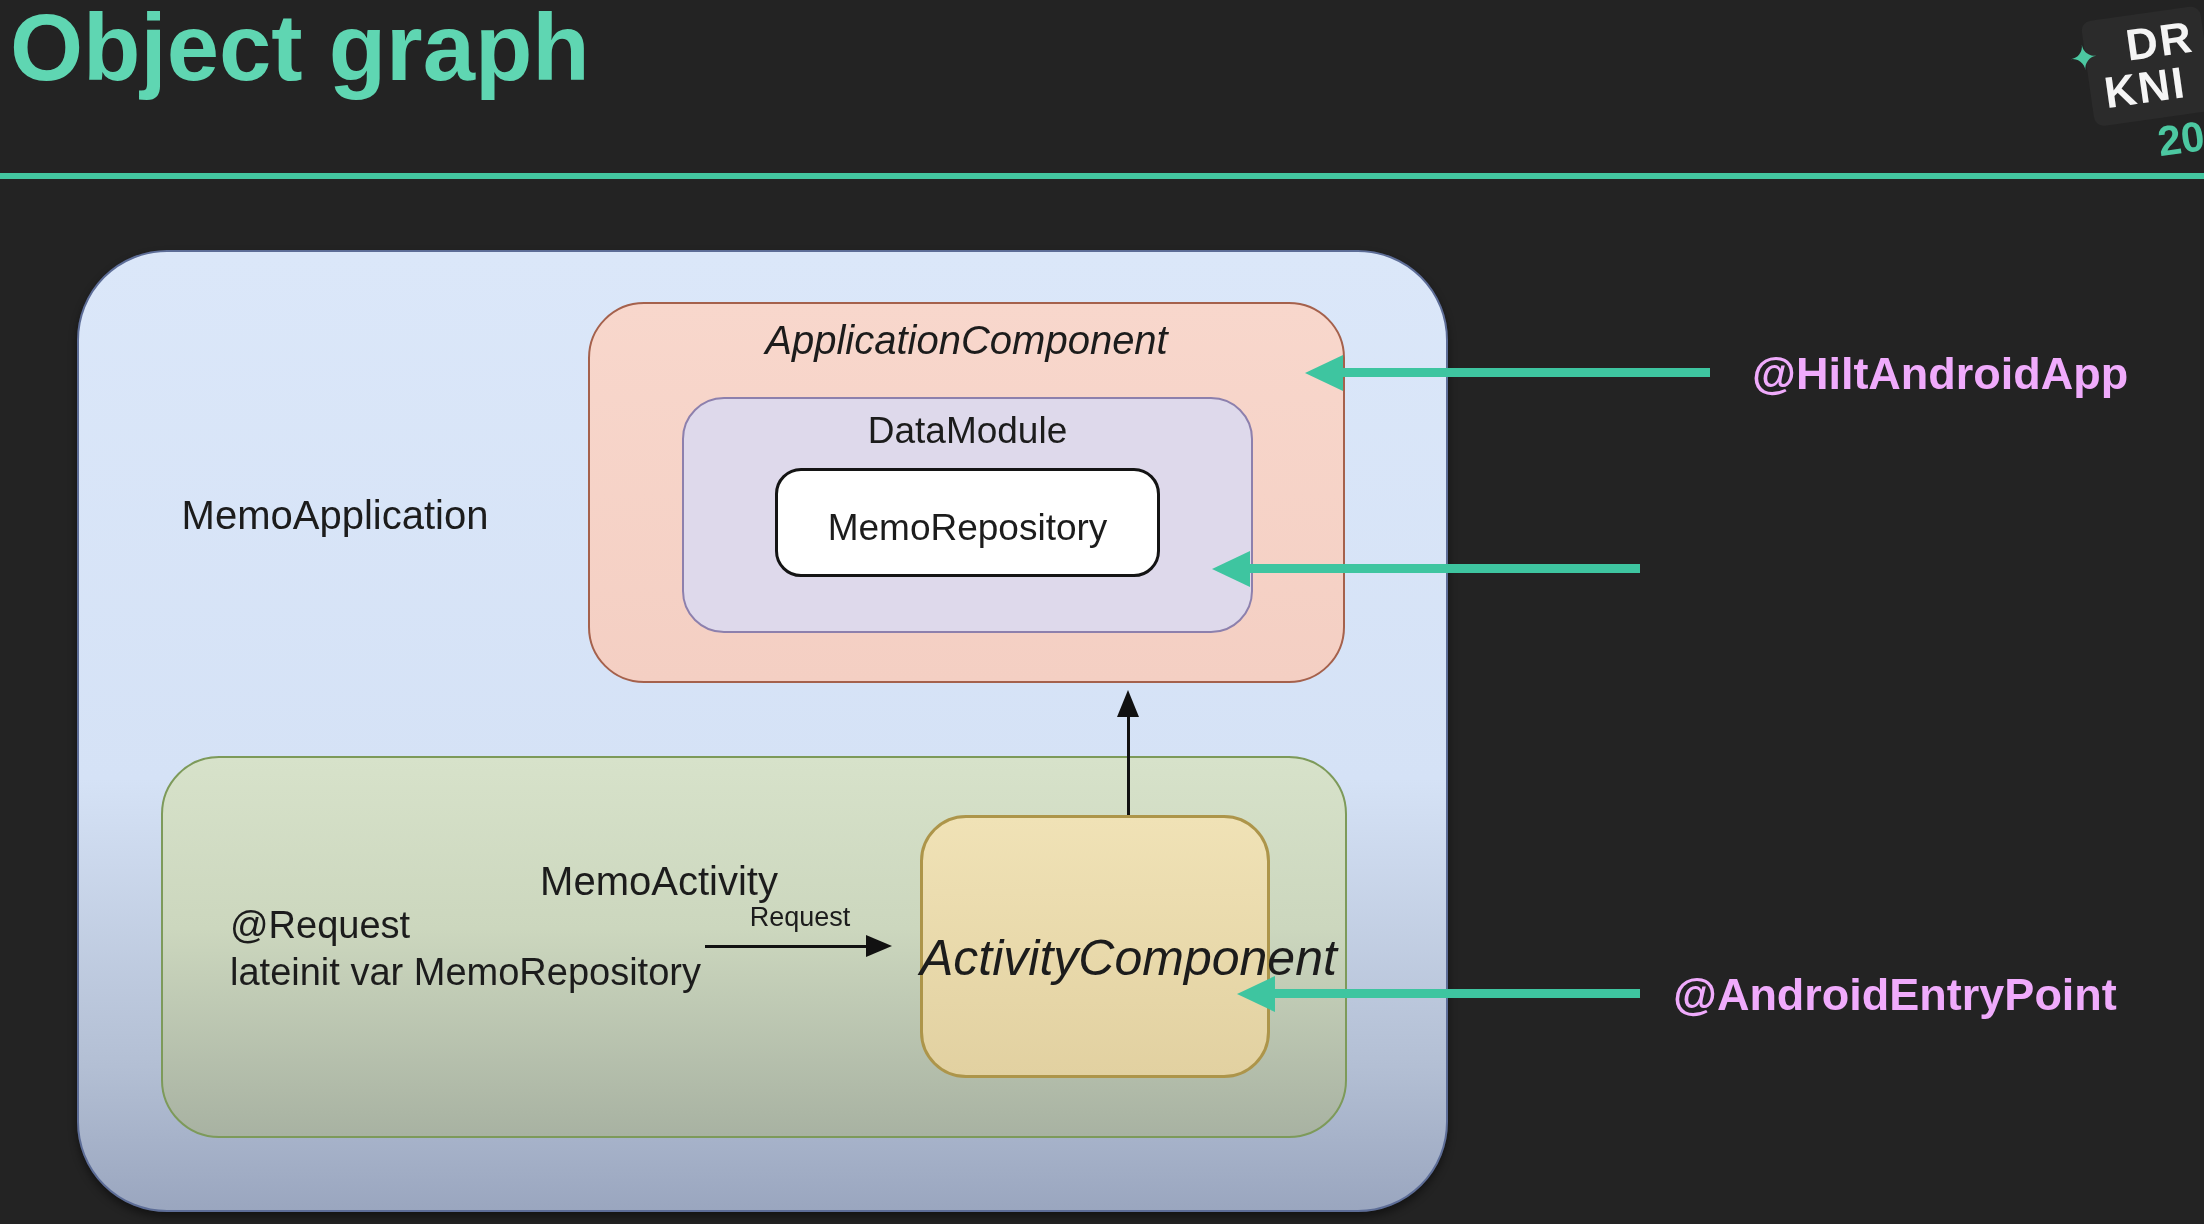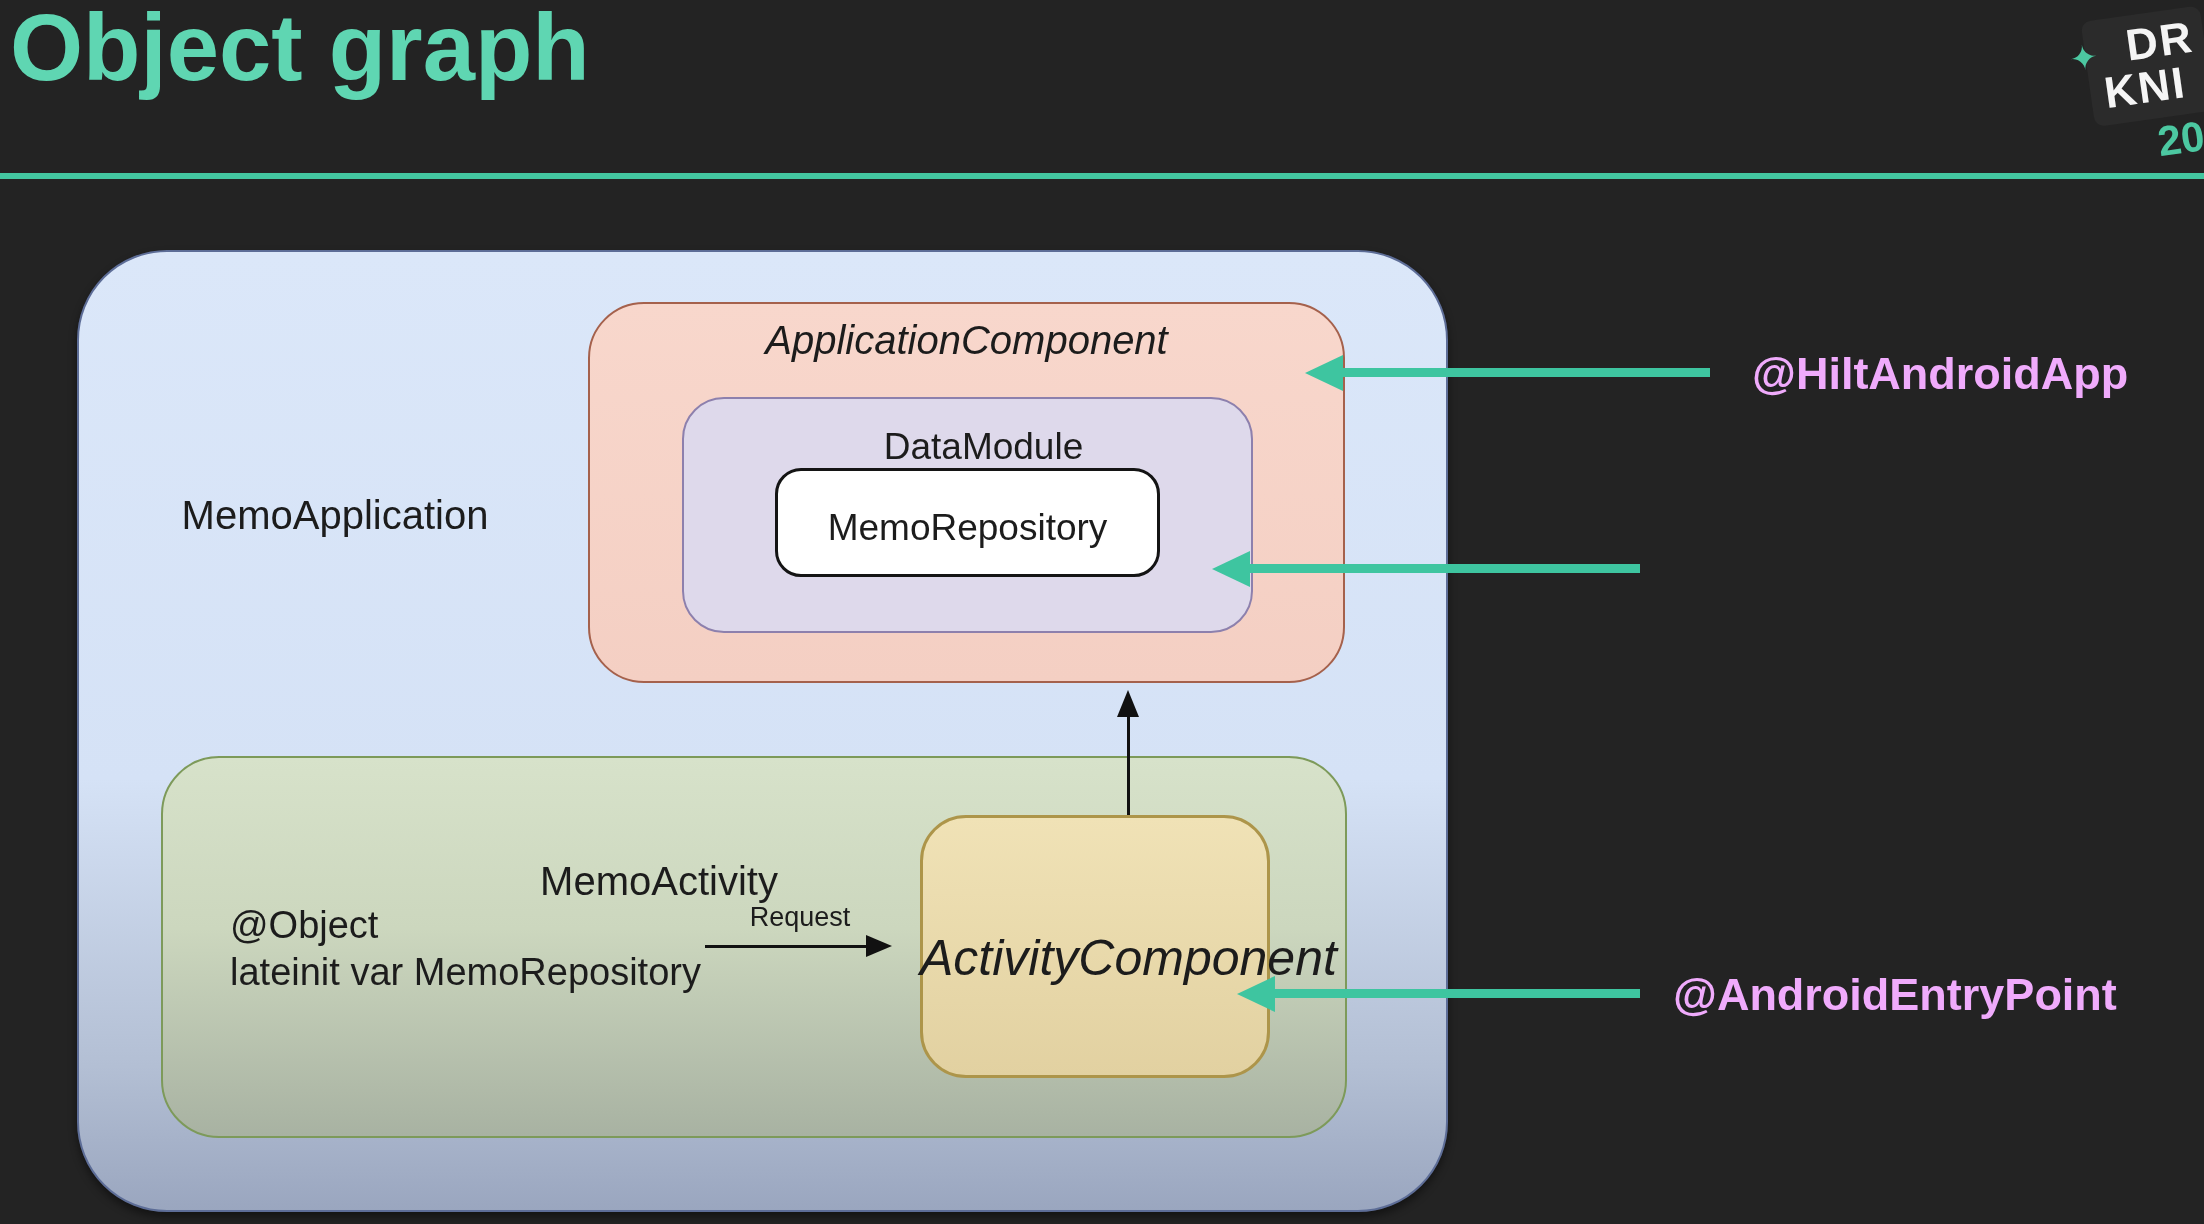--- a/index.html
+++ b/index.html
@@ -49,21 +49,21 @@
     background:linear-gradient(180deg,#d7e2ca 0%,#ccd7be 45%,#a8b2a2 100%);
     border:2px solid #7d9a5a;
   }
   .tan{
     left:920px;top:815px;width:350px;height:263px;border-radius:46px;
     background:linear-gradient(180deg,#f0e2b6 0%,#e2d1a1 100%);
     border:3px solid #ad954a;
   }
   .lbl-memoapplication{left:120px;top:493px;width:430px;}
   .lbl-applicationcomponent{left:588px;top:318px;width:757px;font-style:italic;}
-  .lbl-datamodule{left:698px;top:410px;width:571px;font-size:37px;margin-top:16px;}
+  .lbl-datamodule{left:682px;top:410px;width:571px;font-size:37px;}
   .lbl-memorepository{left:775px;top:507px;width:385px;font-size:37px;}
   .lbl-memoactivity{left:161px;top:859px;width:996px;}
   .lbl-activitycomponent{left:920px;top:929px;width:350px;font-size:50px;font-style:italic;}
   
   .inject{position:absolute;left:230px;top:902px;font-size:38px;line-height:47px;}
   .request-label{position:absolute;left:700px;top:902px;width:200px;text-align:center;font-size:27px;}
   
   .bline{position:absolute;background:#111;}
   .req-line{left:705px;top:945px;width:163px;height:3px;}
   .req-head{position:absolute;left:866px;top:935px;width:0;height:0;
@@ -111,21 +111,21 @@
   <div class="box tan"></div>
 
   <div class="box-label lbl-memoapplication">MemoApplication</div>
   <div class="box-label lbl-applicationcomponent">ApplicationComponent</div>
   <div class="box-label lbl-datamodule">DataModule</div>
   <div class="box-label lbl-memorepository">MemoRepository</div>
   <div class="box-label lbl-memoactivity">MemoActivity</div>
   <div class="box-label lbl-activitycomponent">ActivityComponent</div>
 
   <div class="inject">
-    <div>@Object</div>
+    <div>@Request</div>
     <div>lateinit var MemoRepository</div>
   </div>
 
   <div class="request-label">Request</div>
   <div class="bline req-line"></div>
   <div class="req-head"></div>
 
   <div class="bline up-line"></div>
   <div class="up-head"></div>
 

